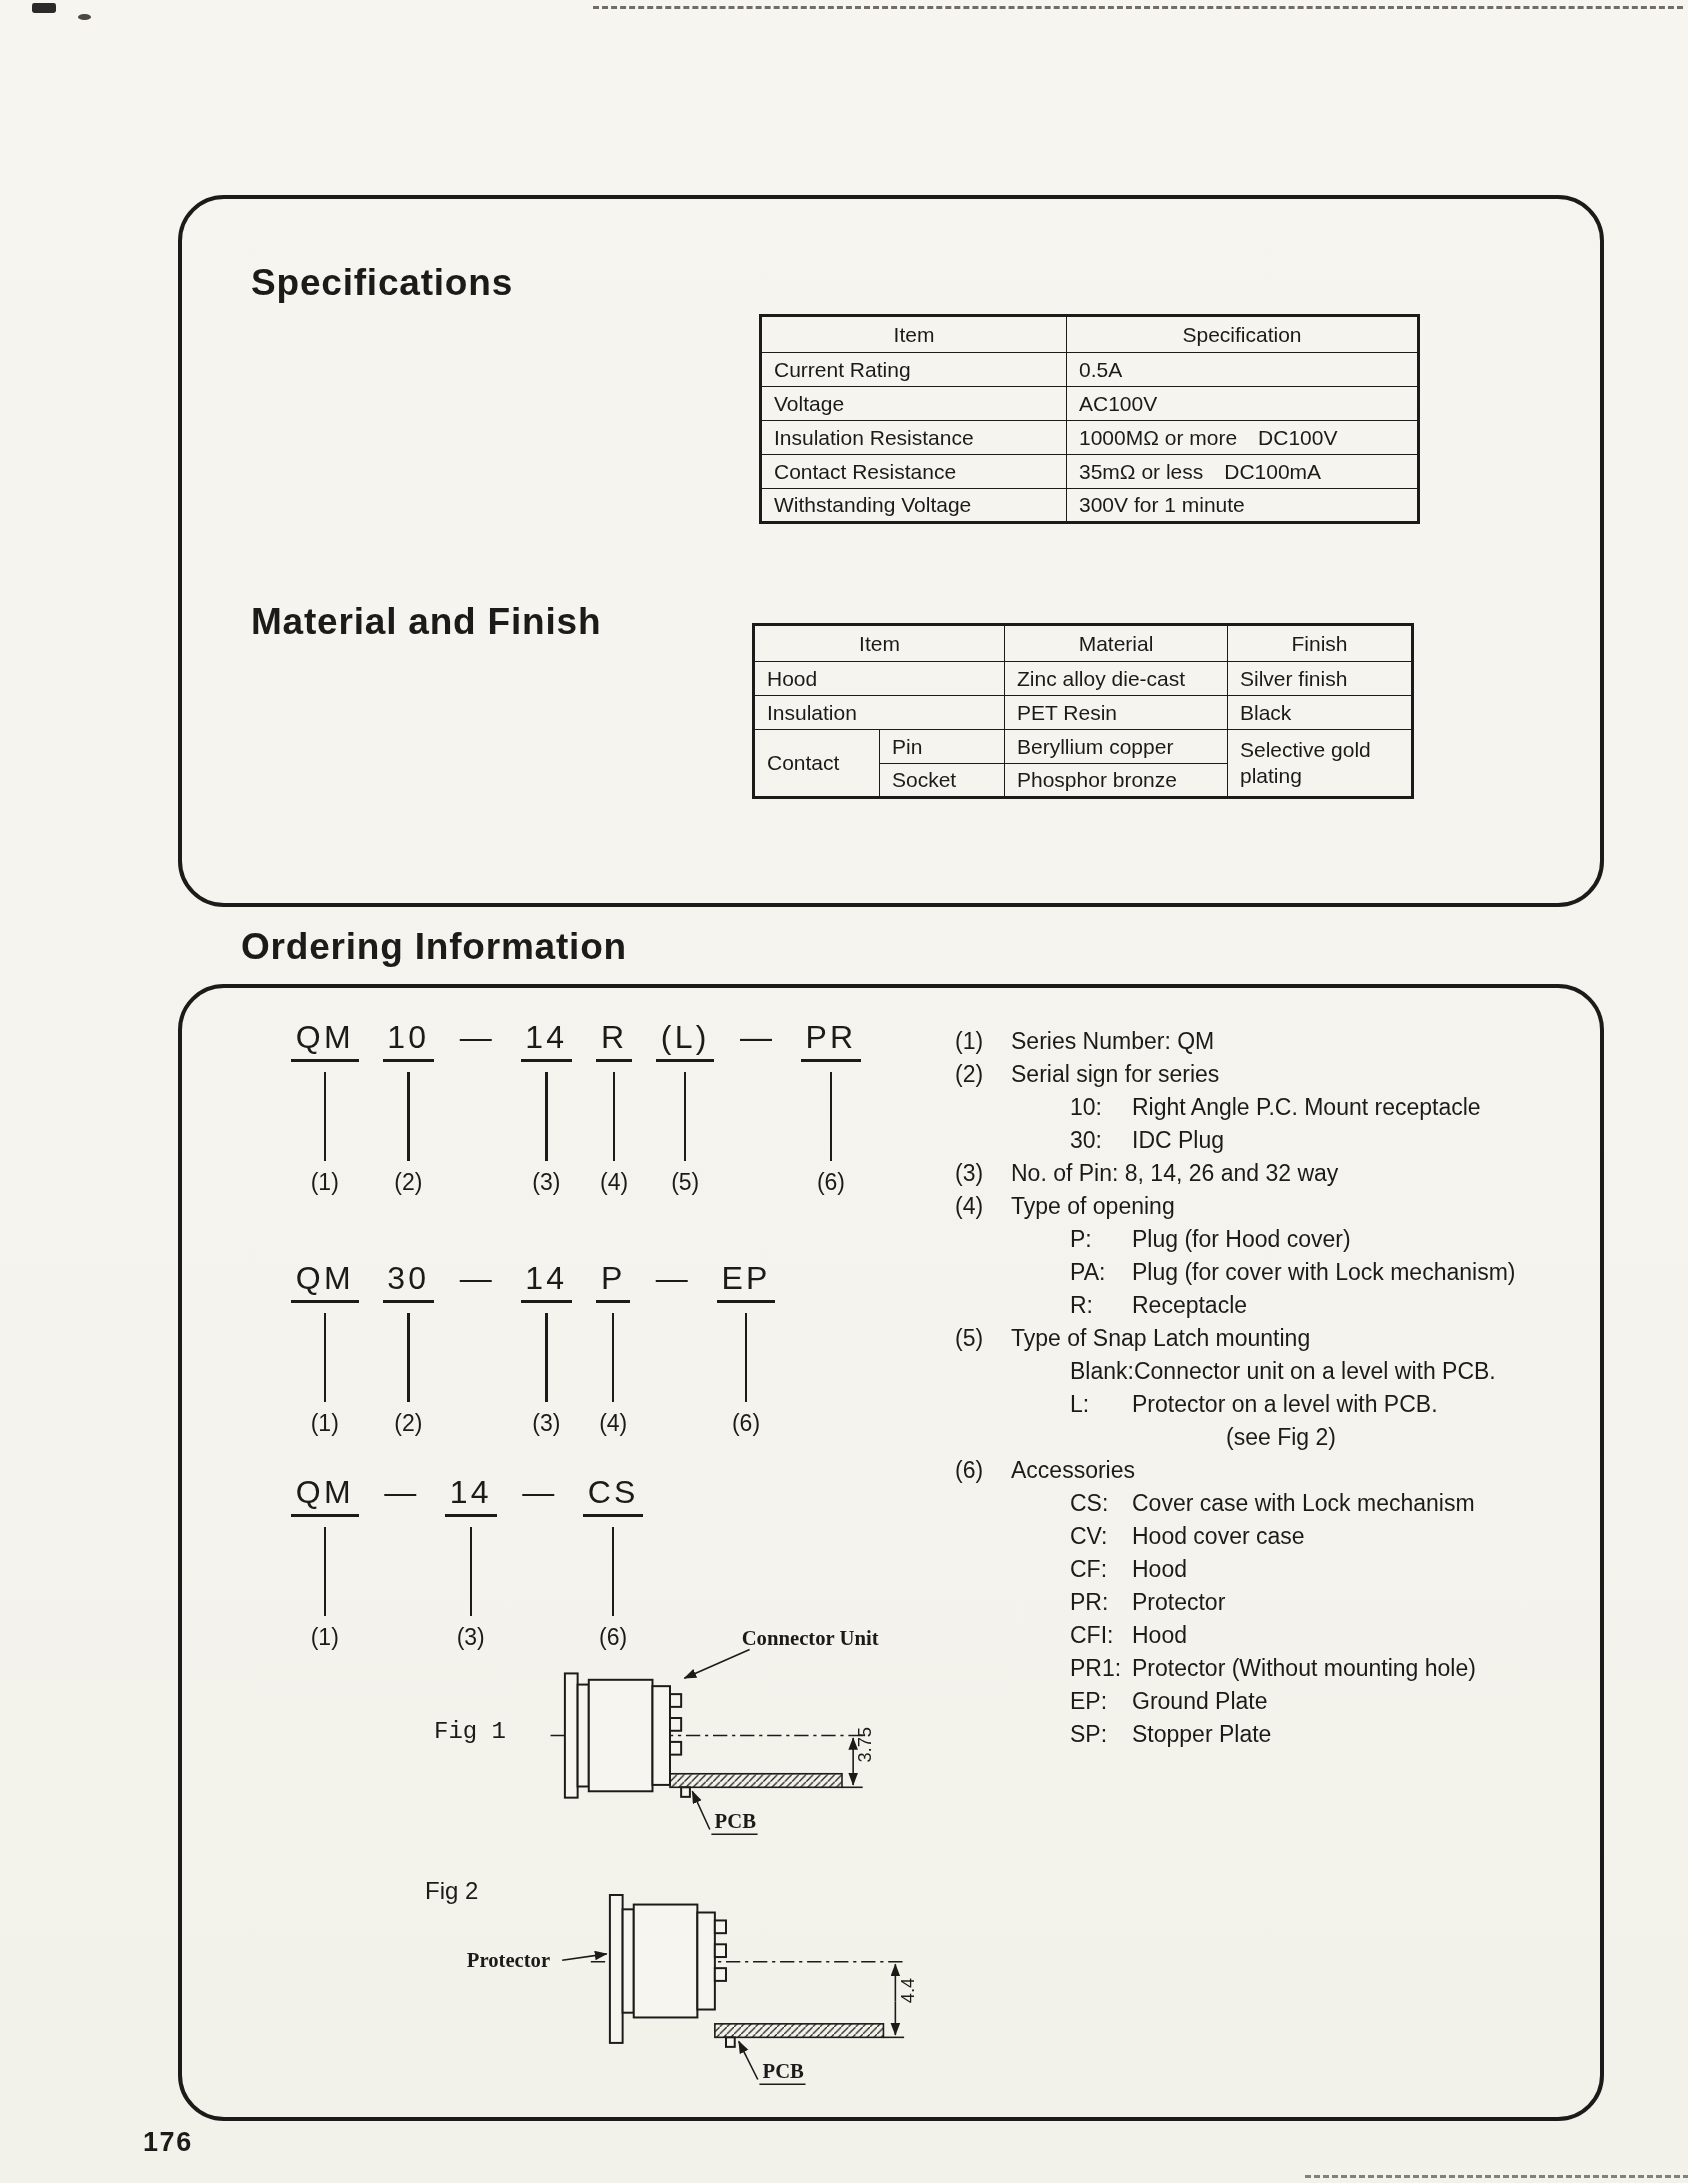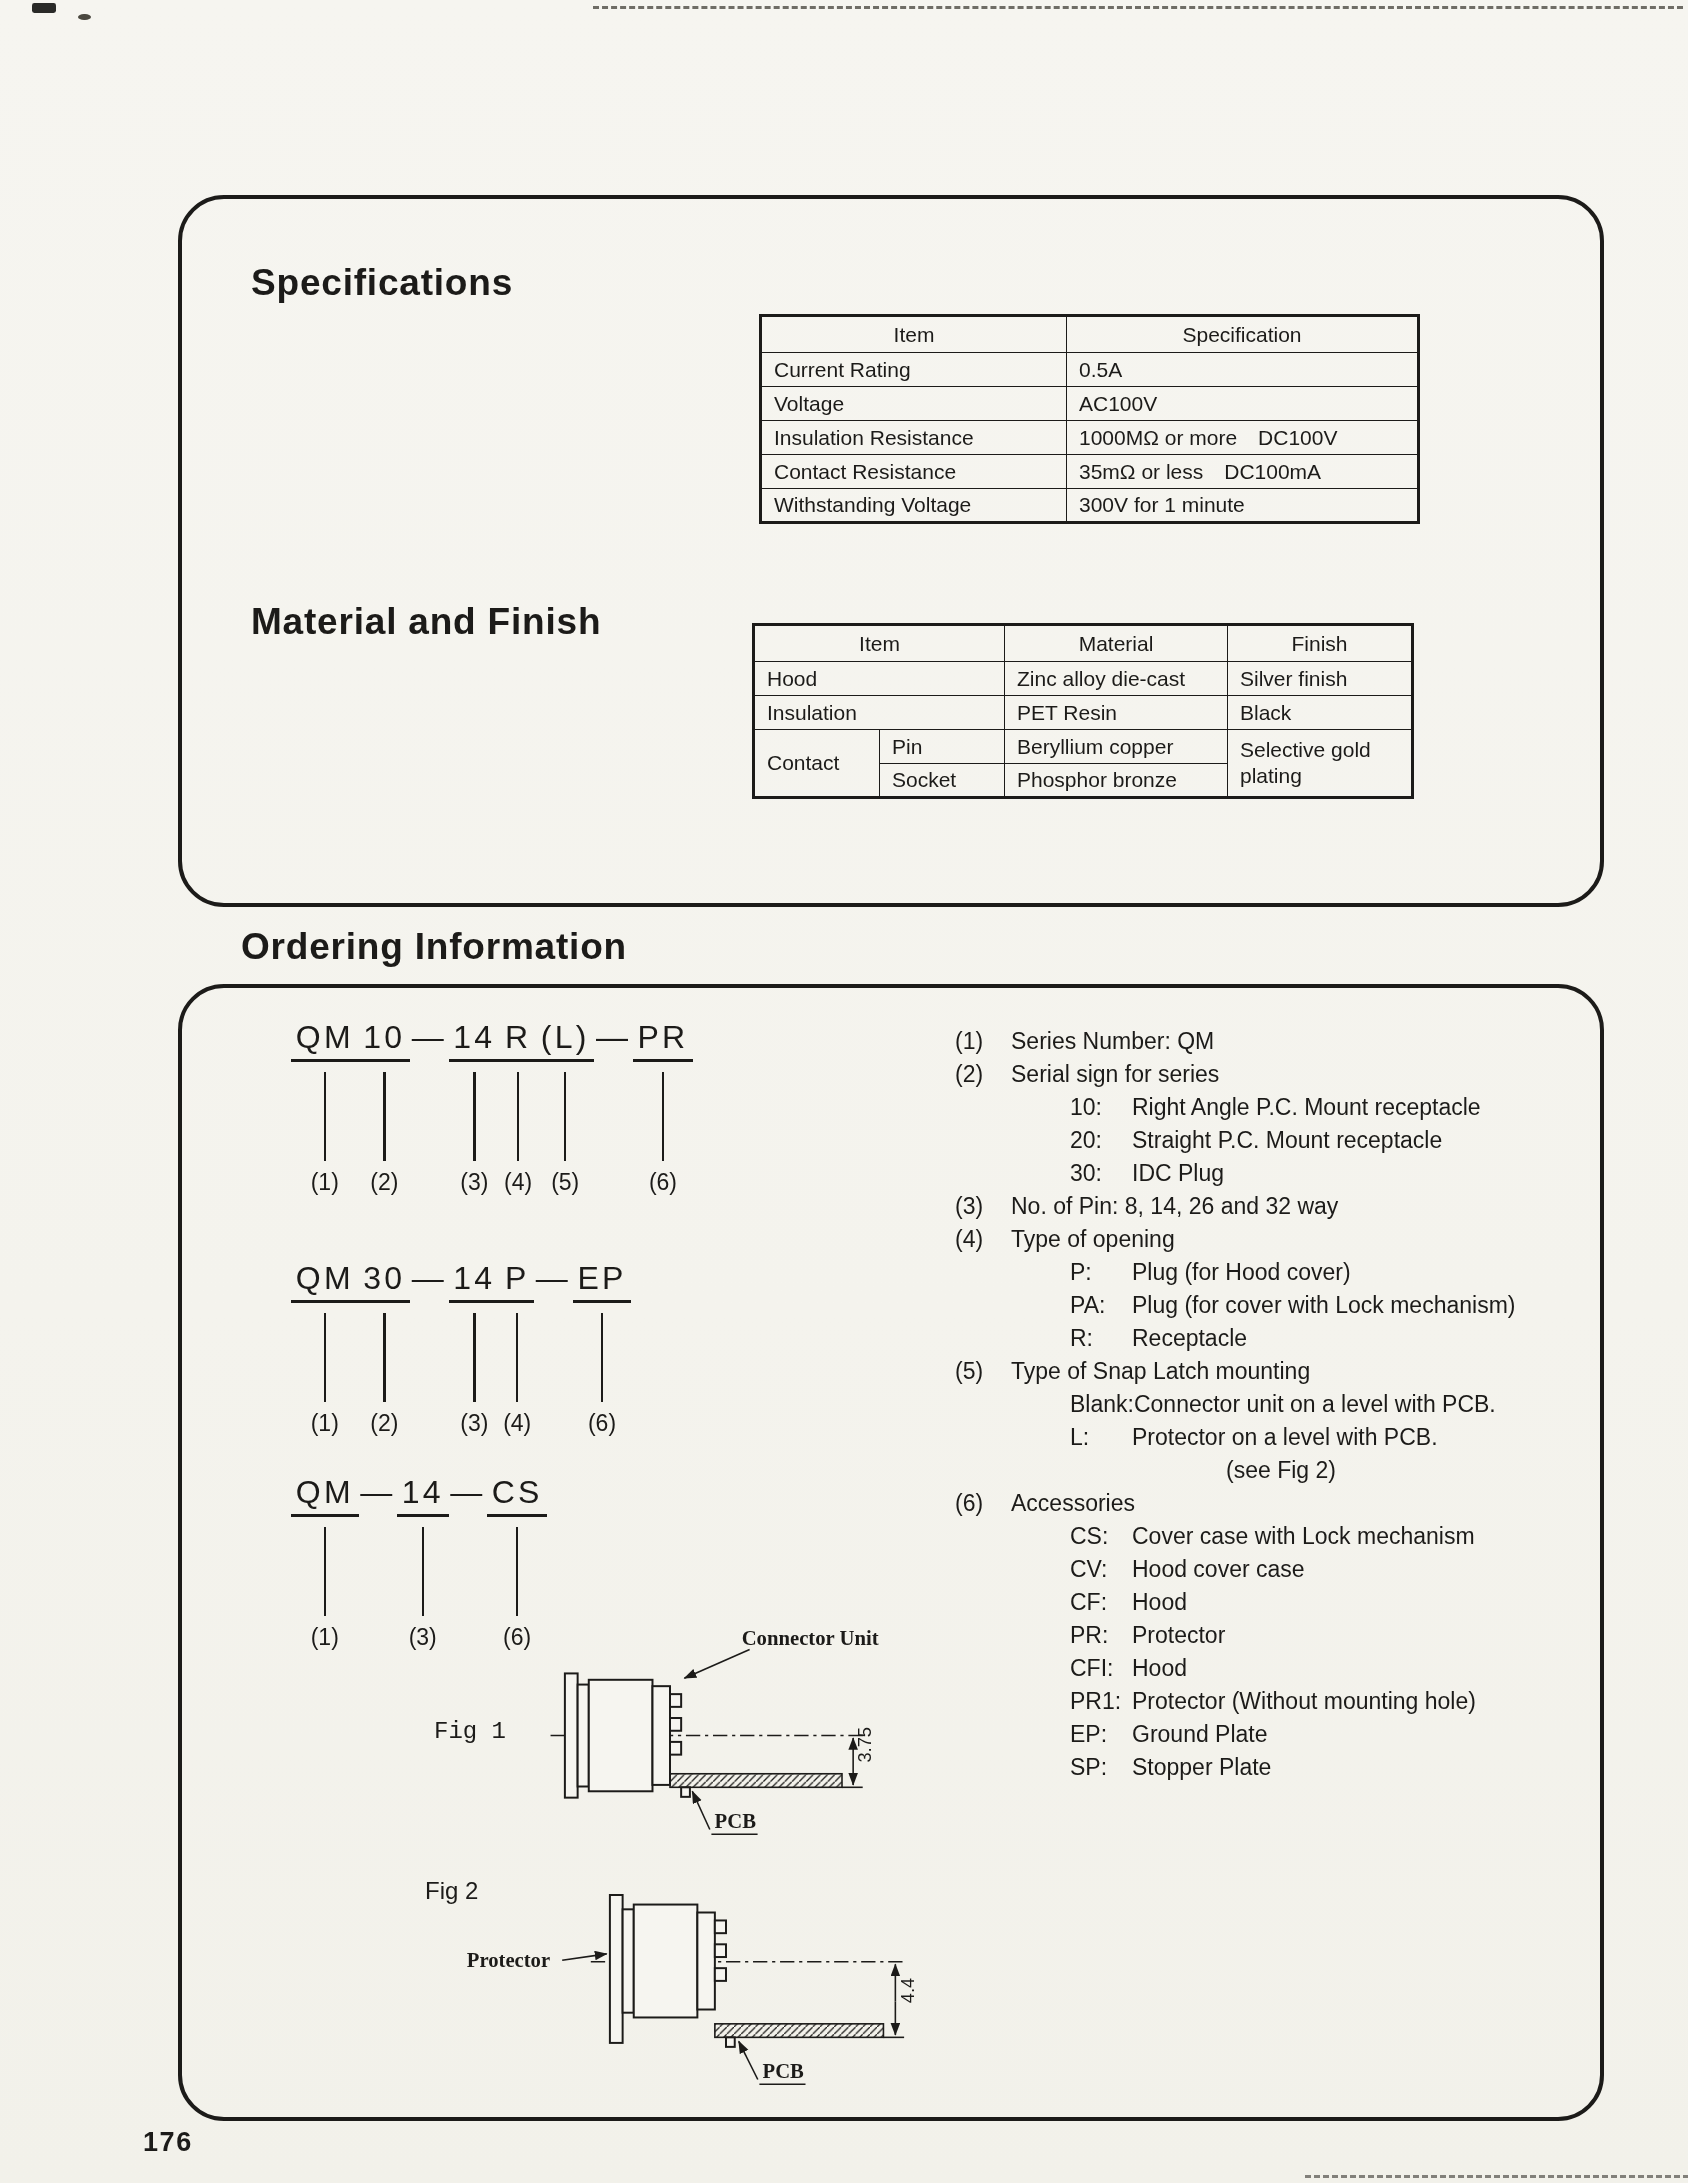--- a/index.html
+++ b/index.html
@@ -34,21 +34,21 @@
   
   table { border-collapse:collapse; table-layout:fixed; font-size:21px; background:transparent; }
   th, td { border:1.6px solid #1c1b19; }
   th { text-align:center; font-weight:400; height:37px; }
   td { text-align:left; padding-left:12px; height:34px; }
   #spec-table { position:absolute; left:759px; top:314px; width:658px; border:3.2px solid #1c1b19; }
   #material-table { position:absolute; left:752px; top:623px; width:659px; border:3.2px solid #1c1b19; }
   #material-table .finish-cell { vertical-align:middle; line-height:1.25; padding-right:6.4px; }
 
   
-  .pn-row { position:absolute; display:flex; align-items:flex-start; }
+  .pn-row { position:absolute; display:flex; gap:24px; align-items:flex-start; }
   #pn-row-1 { left:291px; top:1021px; }
   #pn-row-2 { left:291px; top:1262px; }
   #pn-row-3 { left:291px; top:1476px; }
   .pn-seg { display:flex; flex-direction:column; align-items:center; }
   .pn-text { font-size:32px; line-height:1.05; letter-spacing:3.2px; padding:0 4.8px 4.8px 4.8px;
              border-bottom:3.2px solid #1c1b19; white-space:nowrap; }
   .pn-drop { width:2.4px; height:89px; background:#1c1b19; margin-top:9.6px; }
   .pn-label { font-size:23px; margin-top:8px; }
   .pn-seg.dash .pn-text { border-bottom:none; padding:0 1.6px; }
 
@@ -305,24 +305,20 @@
       <div class="note-line ind0">
         <span class="note-marker">(2)</span>
         <span class="note-text">Serial sign for series</span>
       </div>
 
       <div class="note-line ind1">
         <span class="note-marker">10:</span>
         <span class="note-text">Right Angle P.C. Mount receptacle</span>
       </div>
 
-      <div class="note-line ind1">
-        <span class="note-marker">20:</span>
-        <span class="note-text">Straight P.C. Mount receptacle</span>
-      </div>
 
       <div class="note-line ind1">
         <span class="note-marker">30:</span>
         <span class="note-text">IDC Plug</span>
       </div>
 
 
       <div class="note-line ind0">
         <span class="note-marker">(3)</span>
         <span class="note-text">No. of Pin: 8, 14, 26 and 32 way</span>

